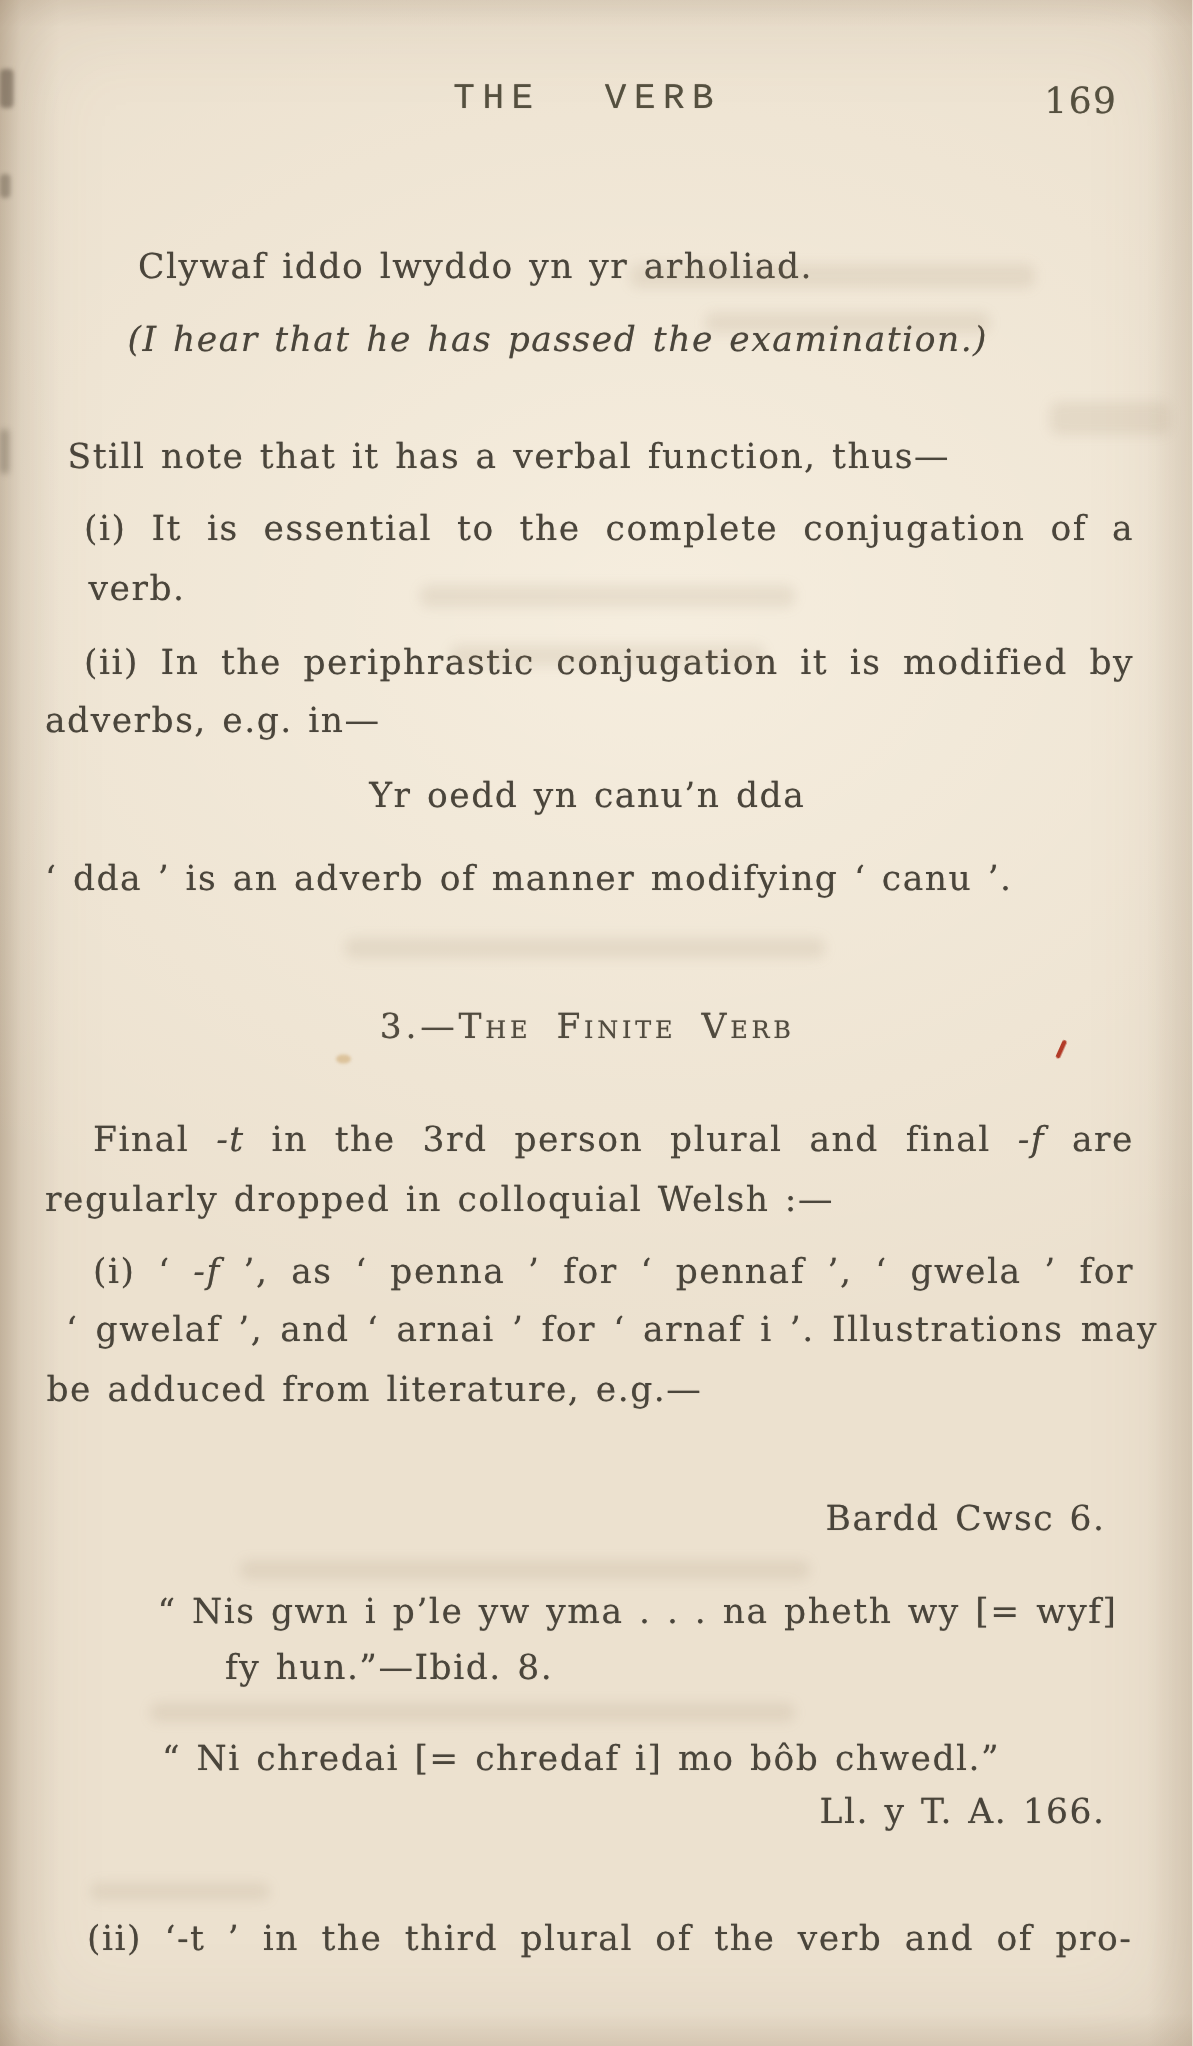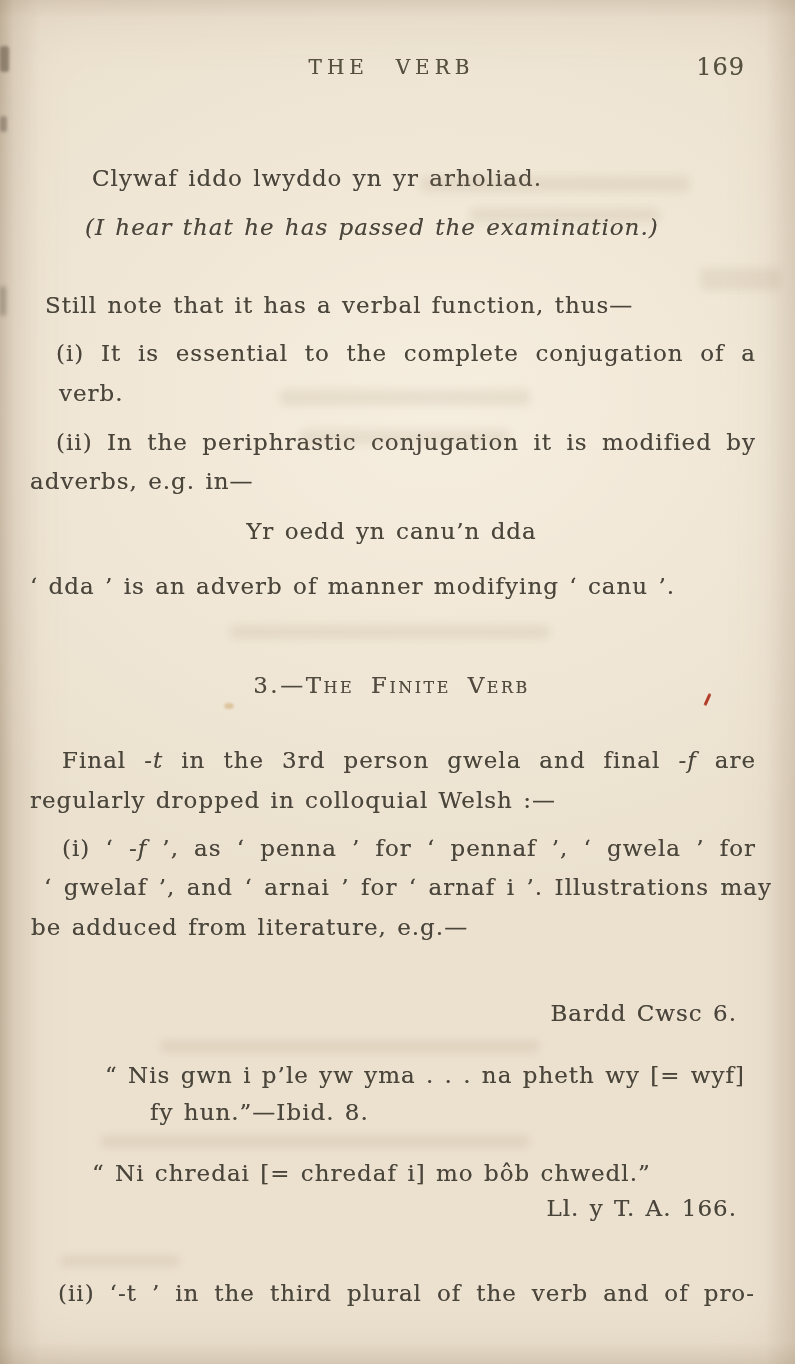--- a/index.html
+++ b/index.html
@@ -13,21 +13,21 @@
           linear-gradient(to left, rgba(120,95,65,0.14) 0px, rgba(120,95,65,0) 30px),
           linear-gradient(to bottom, rgba(120,95,65,0.10) 0px, rgba(120,95,65,0) 18px),
           linear-gradient(to top, rgba(120,95,65,0.12) 0px, rgba(120,95,65,0) 22px);
         box-shadow: inset 0 0 70px rgba(125,100,70,0.18);}
   .ln{position:absolute;font-size:23px;line-height:34px;color:#4a453b;
       letter-spacing:1px;word-spacing:2px;white-space:nowrap;
       text-shadow:0 0 0.5px rgba(74,69,59,0.55);}
   .just{white-space:normal;text-align:justify;text-align-last:justify;}
   .ctr{text-align:center;white-space:nowrap;}
   .it{font-style:italic;}
-  .hdr{font-size:20px;letter-spacing:5px;white-space:pre;color:#55503f;}
+  .hdr{font-size:24px;letter-spacing:5px;white-space:pre;color:#55503f;font-family:Liberation Mono, monospace;}
   .pgnum{font-size:24px;letter-spacing:1px;color:#55503f;}
   .schead{font-variant:small-caps;letter-spacing:2.5px;word-spacing:7px;color:#514b3f;}
   .attr{text-align:right;}
   .smudge{position:absolute;pointer-events:none;}
   .ghost{position:absolute;background:rgba(150,125,95,0.13);filter:blur(4px);
          border-radius:6px;pointer-events:none;}
 </style>
 </head>
 <body>
 
@@ -42,30 +42,30 @@
   <div class="ln" style="top:288px;left:45px;">Still note that it has a verbal function, thus—</div>
   <div class="ln just" style="top:336px;left:56px;width:700px;">(i) It is essential to the complete conjugation of a</div>
   <div class="ln" style="top:376px;left:30px;margin-left:29px;">verb.</div>
   <div class="ln just" style="top:425px;left:56px;width:700px;">(ii) In the periphrastic conjugation it is modified by</div>
   <div class="ln" style="top:464px;left:30px;">adverbs, e.g. in—</div>
   <div class="ln ctr" style="top:514px;left:30px;width:723px;">Yr oedd yn canu’n dda</div>
   <div class="ln" style="top:569px;left:30px;">‘ dda ’ is an adverb of manner modifying ‘ canu ’.</div>
 
   <div class="ln schead ctr" style="top:668px;left:30px;width:723px;">3.—The Finite Verb</div>
 
-  <div class="ln just" style="top:743px;left:62px;width:694px;"><span>Final </span><span class="it">-t</span><span> in the 3rd person gwela and final </span><span class="it">-f</span><span> are</span></div>
+  <div class="ln just" style="top:743px;left:62px;width:694px;"><span>Final </span><span class="it">-t</span><span> in the 3rd person plural and final </span><span class="it">-f</span><span> are</span></div>
   <div class="ln" style="top:783px;left:30px;">regularly dropped in colloquial Welsh :—</div>
   <div class="ln just" style="top:831px;left:62px;width:694px;"><span>(i) ‘ </span><span class="it">-f</span><span> ’, as ‘ penna ’ for ‘ pennaf ’, ‘ gwela ’ for</span></div>
   <div class="ln just" style="top:870px;left:44px;width:728px;">‘ gwelaf ’, and ‘ arnai ’ for ‘ arnaf i ’. Illustrations may</div>
   <div class="ln" style="top:910px;left:31px;">be adduced from literature, e.g.—</div>
 
   <div class="ln attr" style="top:996px;right:58px;">Bardd Cwsc 6.</div>
   <div class="ln" style="top:1058px;left:92px;margin-left:13px;">“ Nis gwn i p’le yw yma . . . na pheth wy [= wyf]</div>
   <div class="ln" style="top:1095px;left:150px;">fy hun.”—Ibid. 8.</div>
-  <div class="ln" style="top:1156px;left:92px;">“ Ni chredai [= chredaf i] mo bôb chwedl.”</div>
+  <div class="ln" style="top:1156px;left:108px;">“ Ni chredai [= chredaf i] mo bôb chwedl.”</div>
   <div class="ln attr" style="top:1191px;right:58px;">Ll. y T. A. 166.</div>
 
   <div class="ln just" style="top:1276px;left:58px;width:697px;">(ii) ‘-t ’ in the third plural of the verb and of pro-</div>
 
   <div class="smudge" style="left:0;top:46px;width:9px;height:26px;background:rgba(70,58,44,0.45);filter:blur(1.5px);border-radius:3px;"></div>
   <div class="smudge" style="left:0;top:116px;width:7px;height:16px;background:rgba(70,58,44,0.35);filter:blur(1.5px);border-radius:3px;"></div>
   <div class="smudge" style="left:0;top:286px;width:6px;height:30px;background:rgba(70,58,44,0.30);filter:blur(2px);border-radius:3px;"></div>
   <div class="smudge" style="left:706px;top:693px;width:3px;height:13px;background:#b23b28;transform:rotate(24deg);filter:blur(0.3px);border-radius:2px;"></div>
   <div class="smudge" style="left:224px;top:703px;width:10px;height:6px;background:#dcc39c;filter:blur(1px);border-radius:50%;"></div>
 

